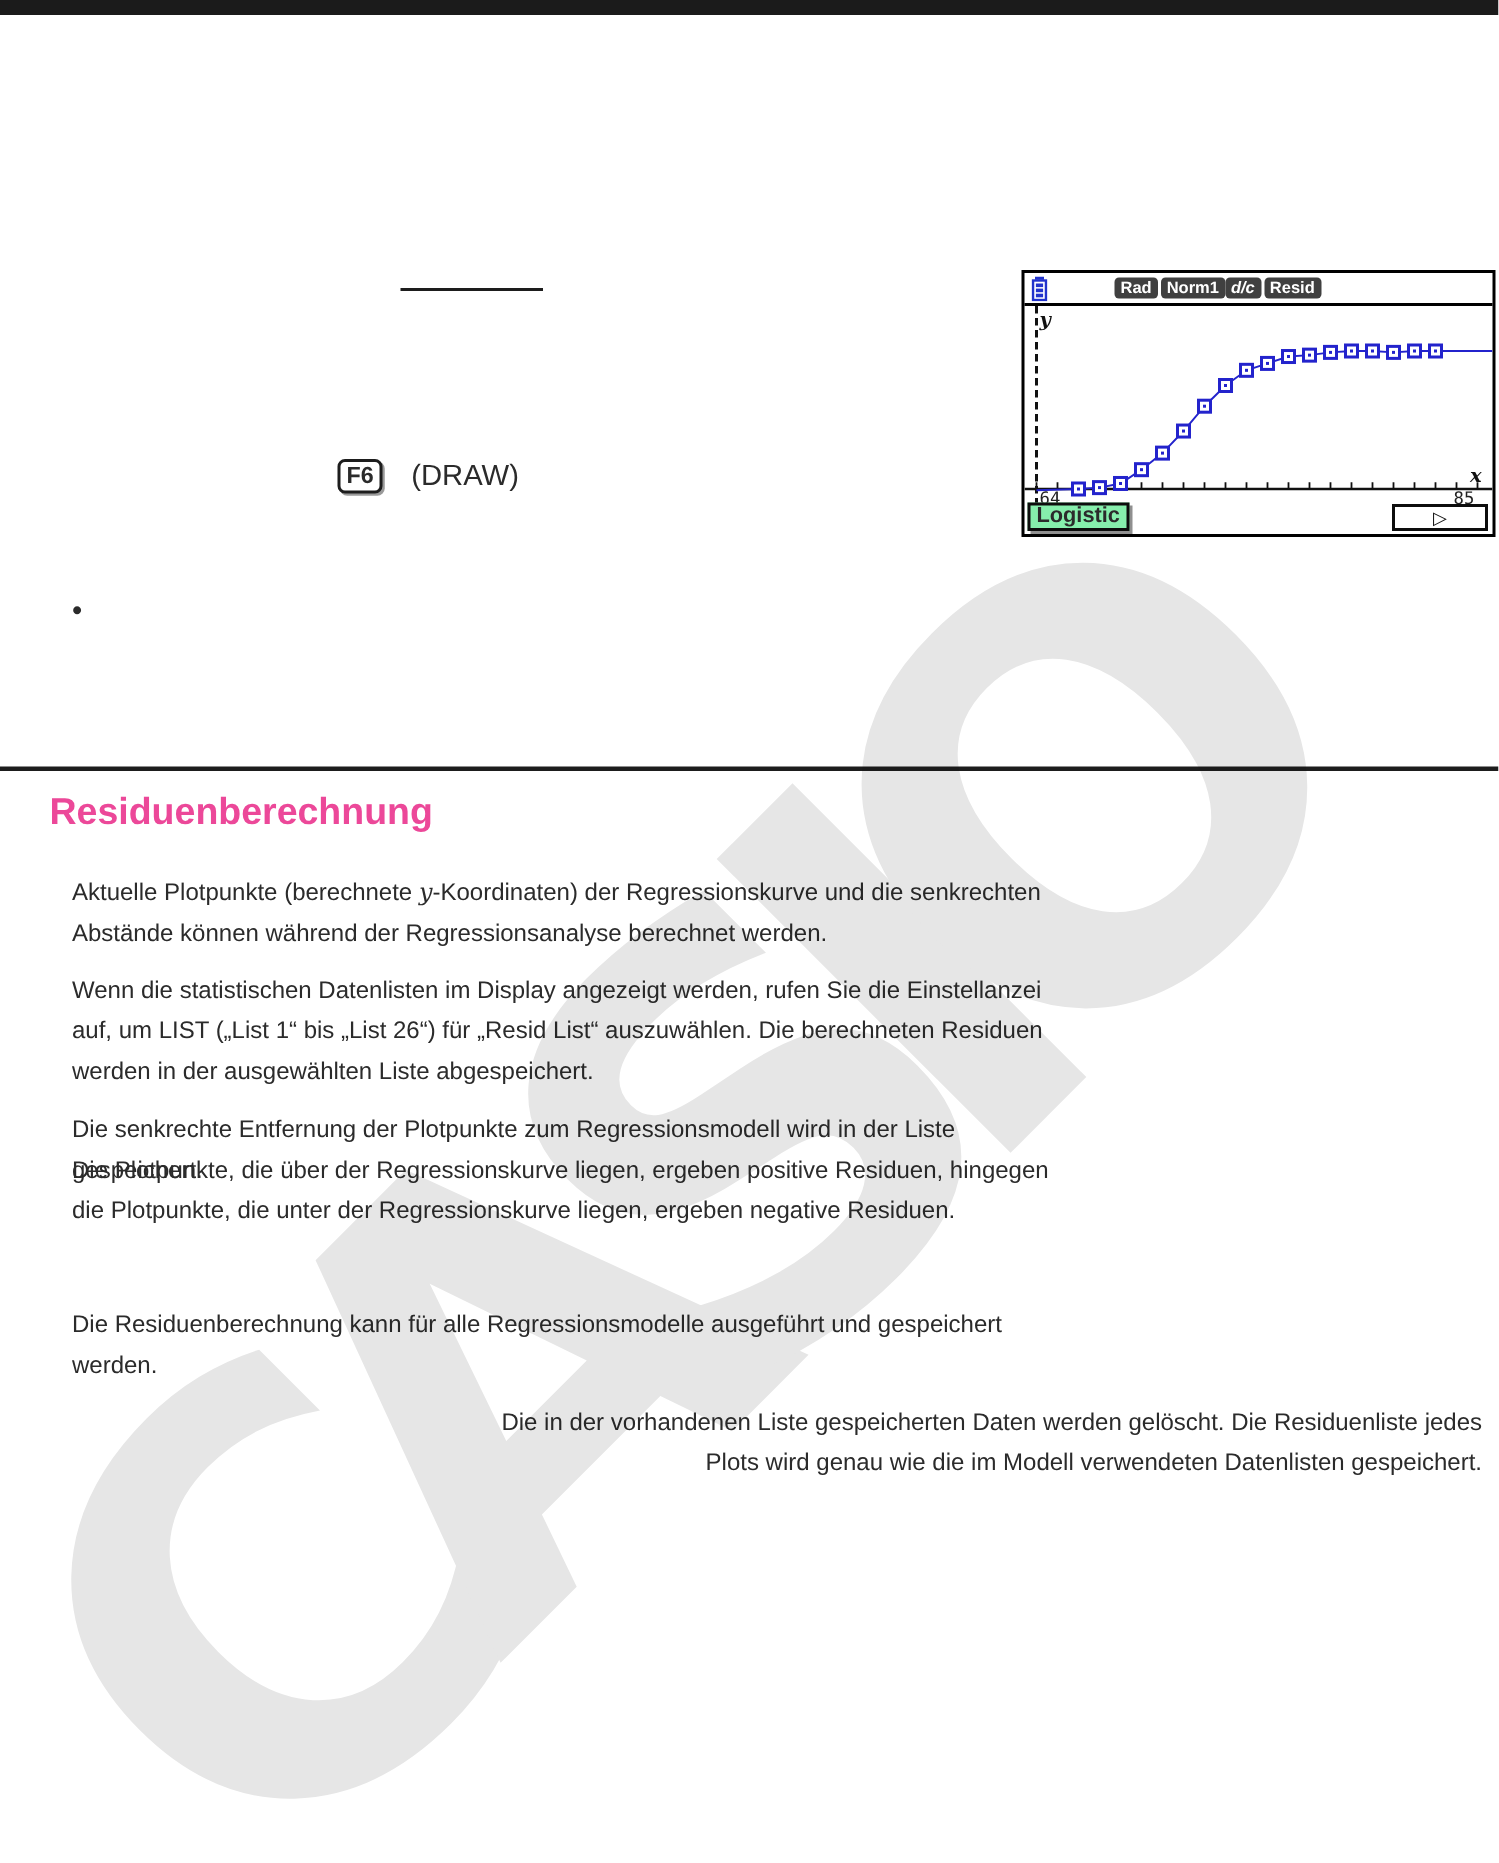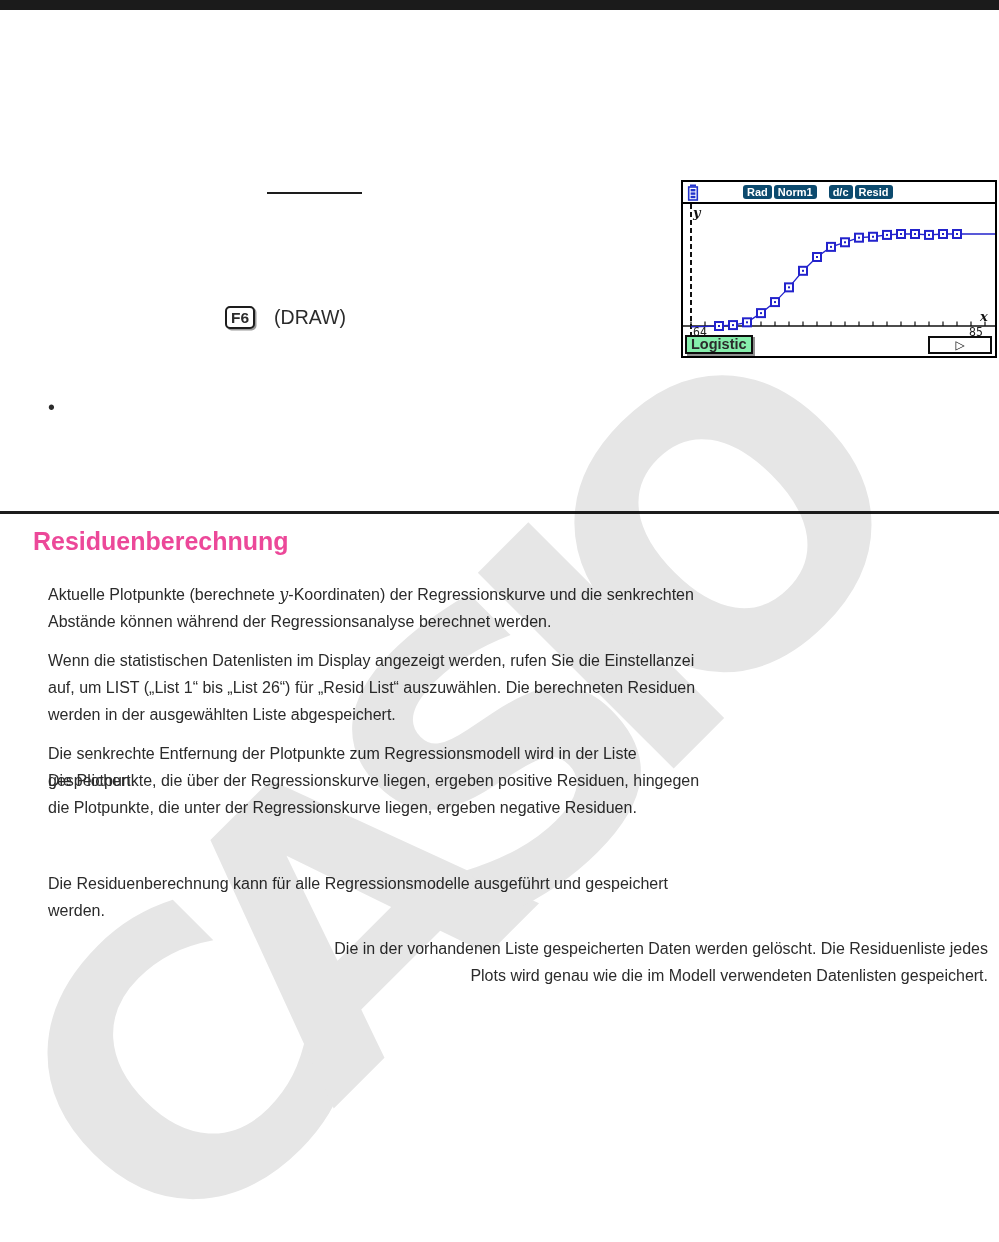--- a/index.html
+++ b/index.html
@@ -13,24 +13,24 @@
            font-size:19.5px;color:#2b2b2b;}
   .key-cap{display:inline-block;border:2px solid #1d1d1d;border-radius:5px;padding:0 4px;
            font-weight:bold;font-size:15.5px;line-height:19px;background:#fff;
            box-shadow:1.5px 1.5px 0 #9a9a9a;}
 
   
   .calc{position:absolute;left:681px;top:180px;width:312px;height:174px;border:2px solid #000;
         background:#fff;}
   .calc-status{height:20px;display:flex;align-items:center;border-bottom:2px solid #000;
                padding-left:4px;}
-  .badge{background:#0c4a6e;color:#fff;font-weight:bold;font-size:11px;border-radius:3px;
+  .badge{background:#404040;color:#fff;font-weight:bold;font-size:11px;border-radius:3px;
          padding:1px 4px;line-height:12px;letter-spacing:0;}
   .badge.rad{margin-left:44px;} .badge.norm{margin-left:2px;}
-  .badge.dc{margin-left:12px;} .badge.real{margin-left:2px;}
+  .badge.dc{font-style:italic;} .badge.real{margin-left:2px;}
   .calc-graph{display:block;}
   .calc-bottom{position:absolute;left:0;right:0;bottom:0;height:20px;}
   .model-btn{position:absolute;left:2px;bottom:2px;border:2px solid #0d0d0d;background:#86efac;
              font-weight:bold;font-size:14.5px;line-height:15px;padding:0 4px;
              box-shadow:2px 2px 0 #8f8f8f;}
   .next-btn{position:absolute;right:3px;bottom:2px;border:2px solid #0d0d0d;background:#fff;
             width:60px;height:14px;display:flex;align-items:center;justify-content:center;
             font-size:12px;line-height:12px;color:#0d0d0d;}
 
   

